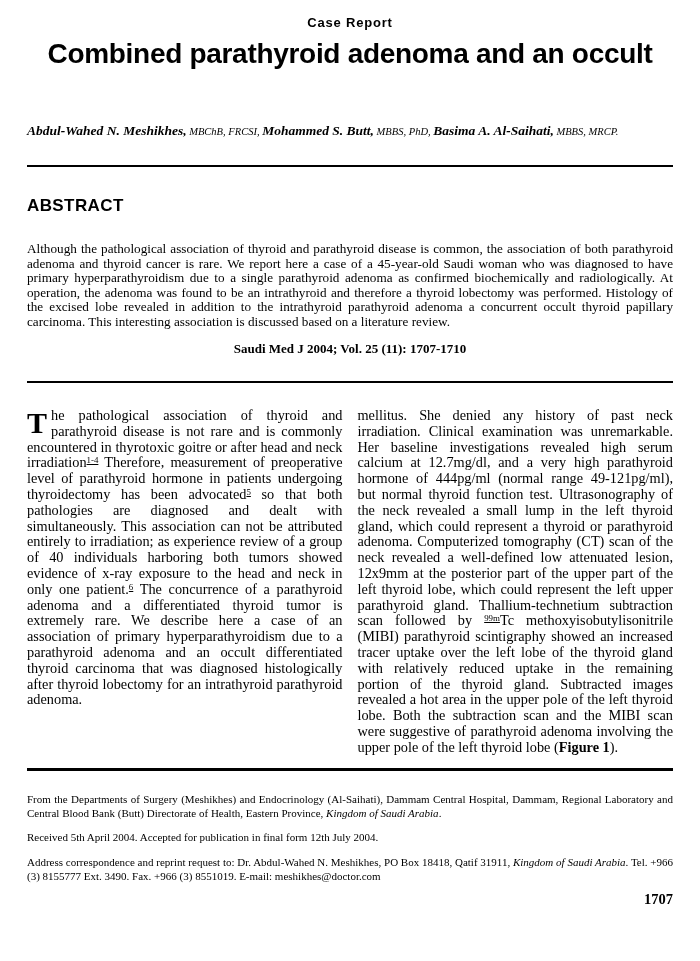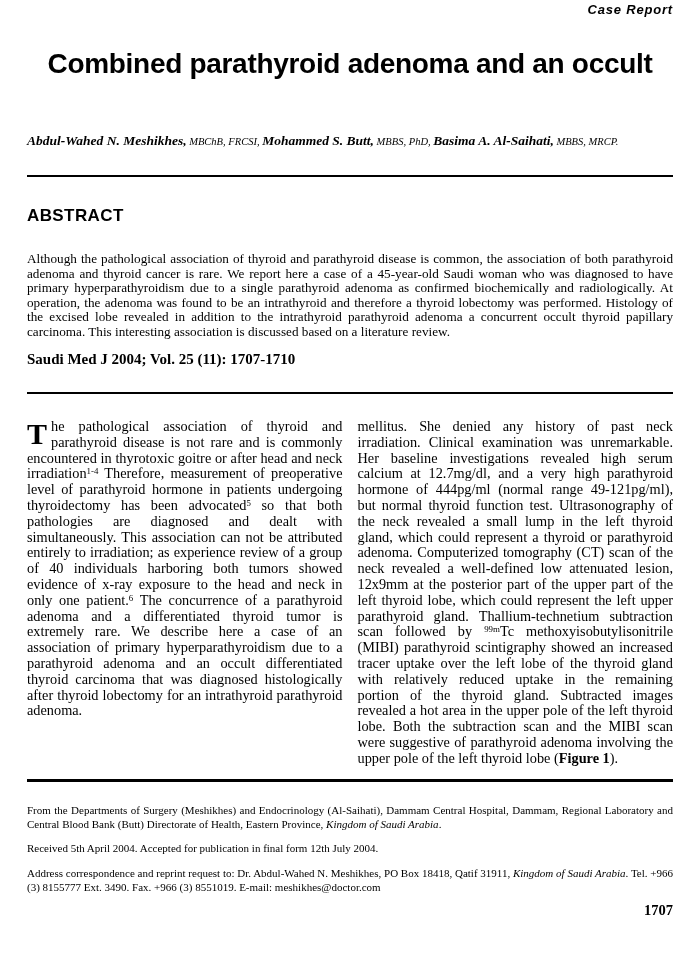--- a/index.html
+++ b/index.html
@@ -8,30 +8,29 @@
     width:700px;height:961px;
     margin:0 auto;
     background:#ffffff;
     color:#000000;
     box-sizing:border-box;
     padding:0 27px;
     overflow:hidden;
     font-family:"Liberation Serif", serif;
   }
   .kicker{
-    padding-top:2px;
-    text-align:right;
+    padding-top:15px;
+    text-align:center;
     font-family:"Liberation Sans", sans-serif;
     font-weight:bold;
     font-size:13px;
     letter-spacing:0.8px;
-    font-style:italic;
   }
   .title{
-    margin:28px 0 0 0;
+    margin:5px 0 0 0;
     text-align:center;
     font-family:"Liberation Sans", sans-serif;
     font-weight:bold;
     font-size:28px;
     line-height:37px;
     letter-spacing:-0.3px;
   }
   .authors{
     margin-top:50px;
     text-align:left;
@@ -54,23 +53,23 @@
     letter-spacing:0.4px;
   }
   .abstract-text{
     margin:26px 0 0 0;
     font-size:13.2px;
     line-height:14.5px;
     text-align:justify;
   }
   .citation{
     margin-top:12px;
-    text-align:left;
+    text-align:center;
     font-weight:bold;
-    font-size:15px;
+    font-size:13px;
   }
   .columns{
     margin-top:25px;
     display:flex;
     gap:15px;
   }
   .col{flex:1 1 0; min-width:0;}
   .body-para{
     margin:0;
     font-size:14.3px;
@@ -95,21 +94,21 @@
   .page-number{
     margin-top:7px;
     text-align:right;
     font-weight:bold;
     font-size:14.5px;
   }
   
   .b{font-weight:bold;}
   .i{font-style:italic;}
   .sm{font-size:0.78em;}
-  .sup{font-size:0.62em;position:relative;top:-0.45em;line-height:0;}
+  .sup{font-size:0.62em;position:relative;top:-0.45em;line-height:0;text-decoration:underline;}
   .sans{font-family:"Liberation Sans", sans-serif;font-size:0.96em;letter-spacing:0.2px;}
 </style>
 </head>
 <body>
 
 <div class="page">
 
   <div class="kicker">Case Report</div>
 
   <h1 class="title"><span>Combined parathyroid adenoma and an occult</span><br></h1>

